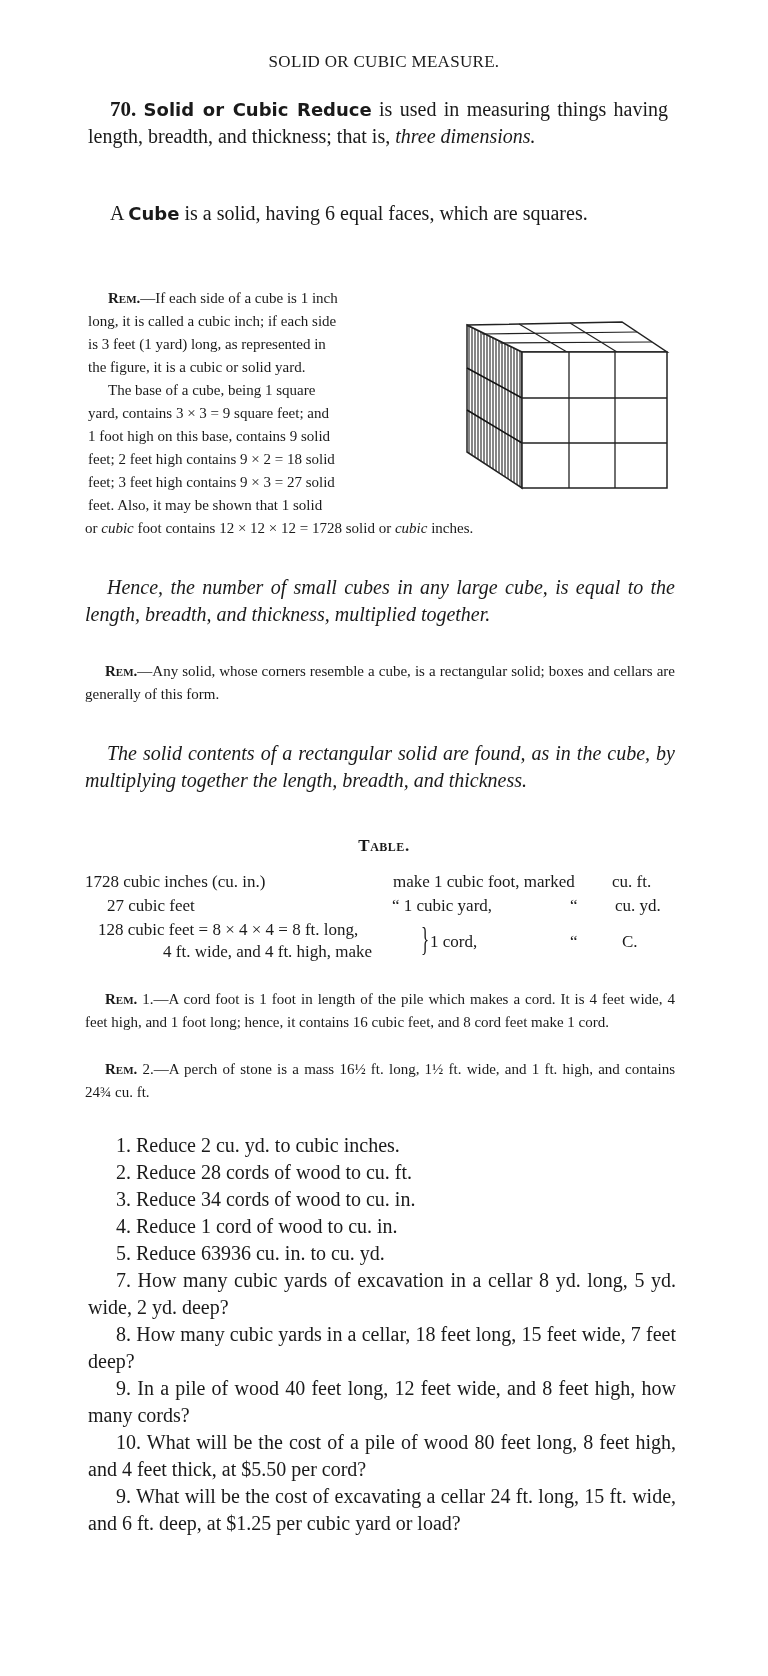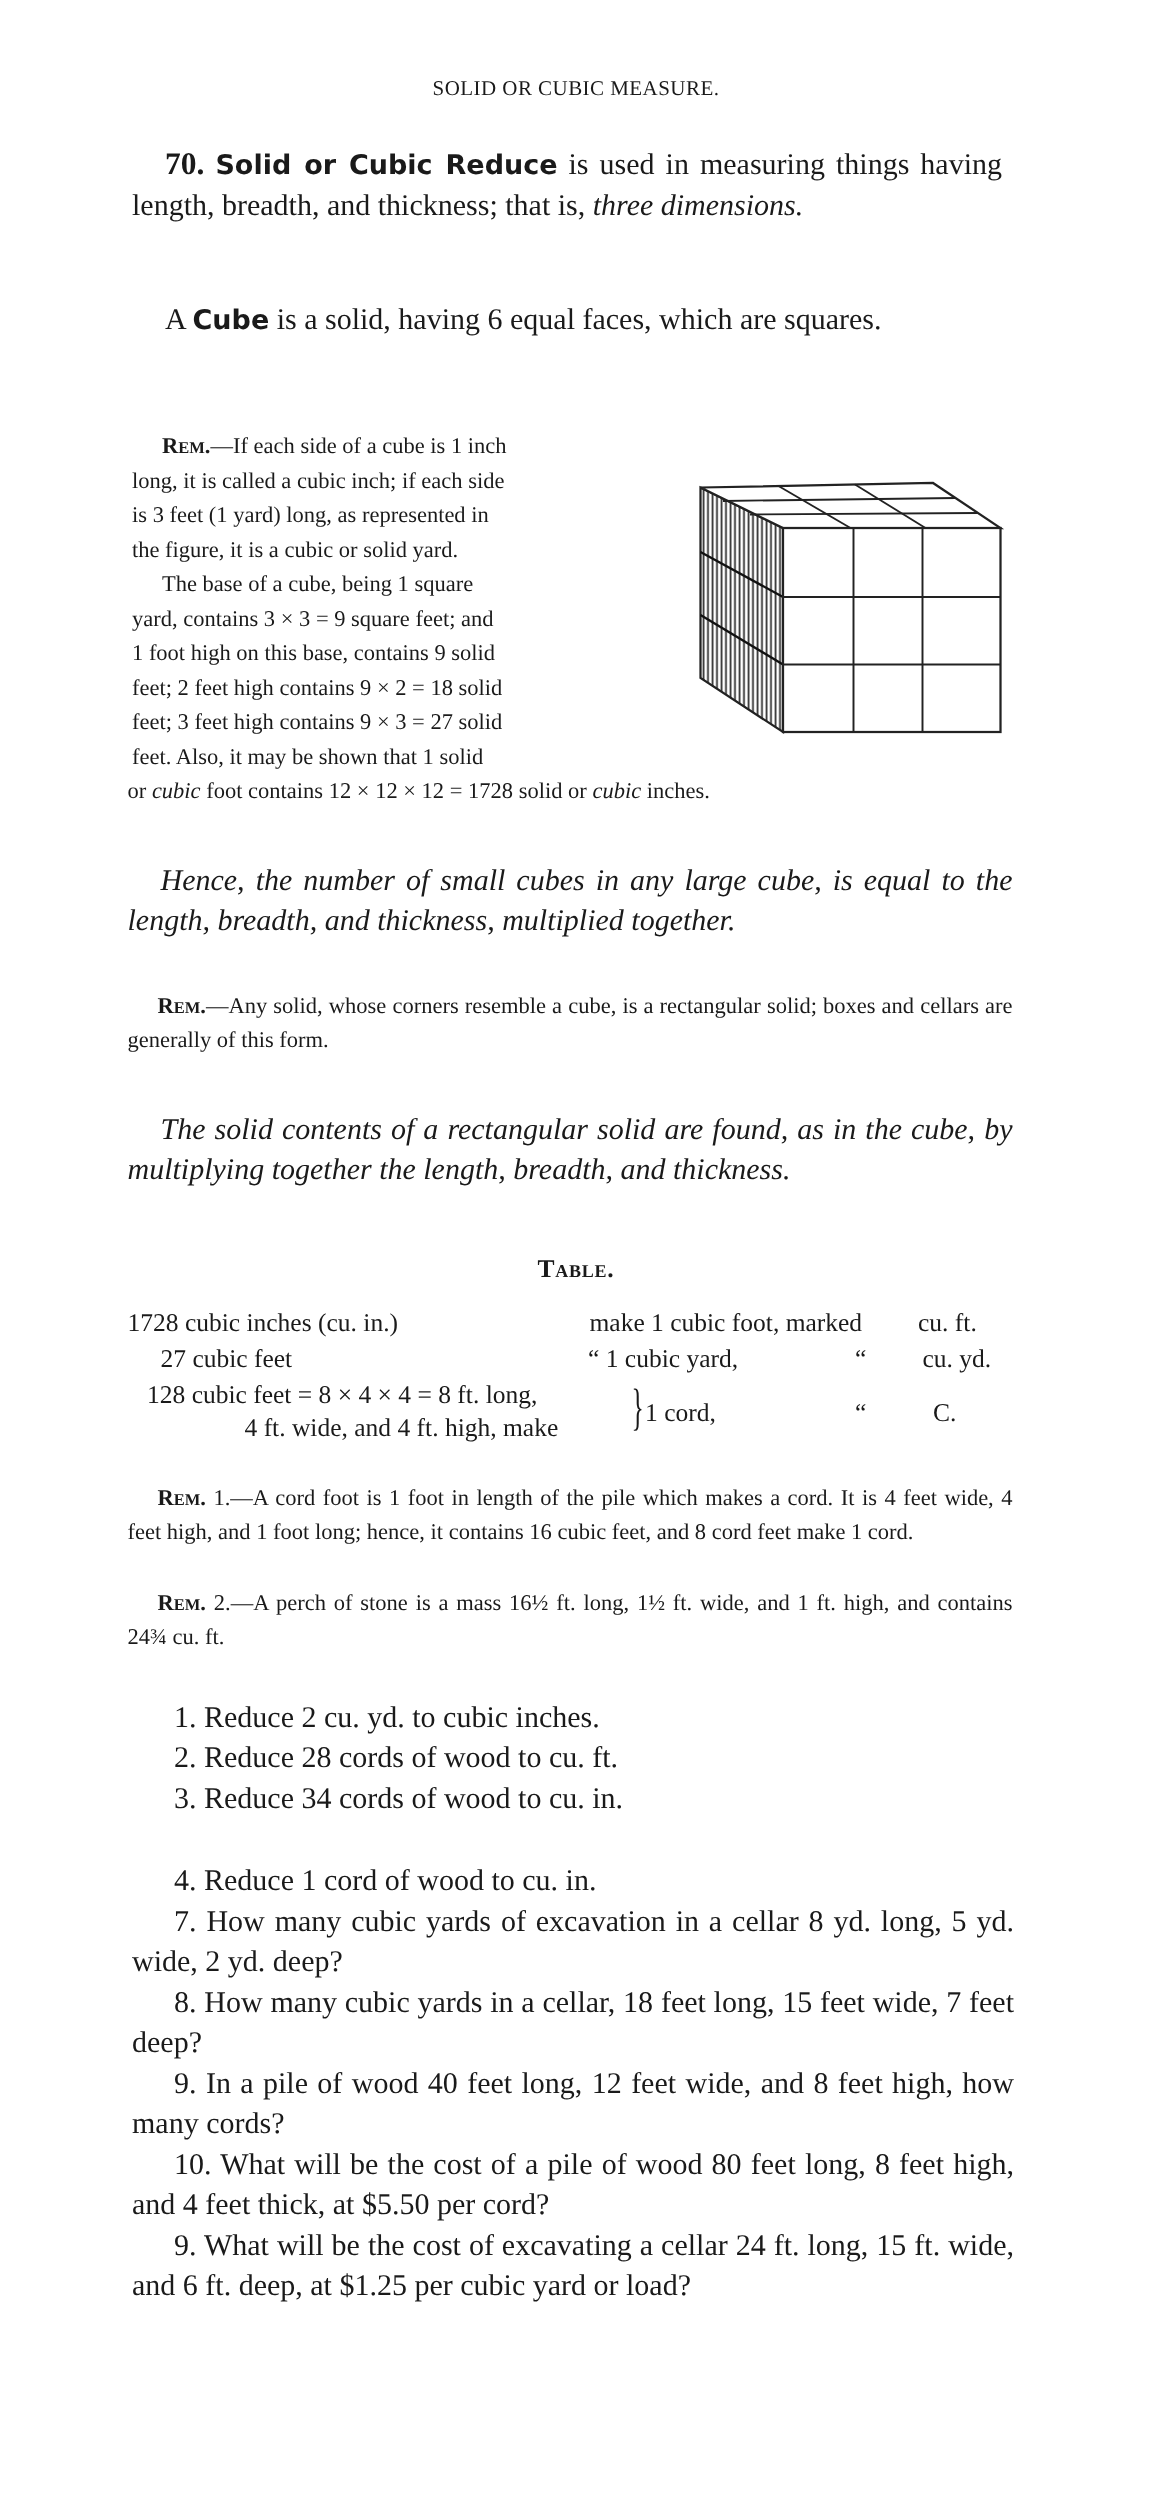--- a/index.html
+++ b/index.html
@@ -3,21 +3,21 @@
 <meta charset="utf-8">
 <style>
   html, body { margin:0; padding:0; background:#ffffff; }
   body {
     width:768px; height:1676px; position:relative; overflow:hidden;
     font-family:"DejaVu Serif","Liberation Serif",serif; color:#1a1a1a;
   }
   .abs { position:absolute; }
   .page-header {
     left:0; width:768px; top:52px; text-align:center;
-    font-family:"Liberation Serif",serif; font-size:14px; letter-spacing:0.3px;
+    font-family:"Liberation Serif",serif; font-size:17px; letter-spacing:0.3px;
   }
   .para { font-family:"Liberation Serif",serif; font-size:20px; line-height:27px; text-align:justify; }
   .para .indent { display:inline-block; width:22px; }
   .bold-sans { font-family:"DejaVu Sans",sans-serif; font-weight:bold; font-size:18px; }
   .num { font-weight:bold; }
   .ital { font-style:italic; }
   .small { font-family:"Liberation Serif",serif; font-size:15px; line-height:23px; text-align:justify; }
   .sc { font-variant:small-caps; font-weight:bold; }
   .cube { left:462px; top:310px; width:210px; height:185px; }
   .table-title { left:0; width:768px; top:836px; text-align:center; font-family:"Liberation Serif",serif; font-size:17px; font-variant:small-caps; font-weight:bold; letter-spacing:0.5px;}
@@ -112,19 +112,20 @@
   <span style="display:inline-block;width:20px;"></span><span class="sc">Rem.</span><span> 1.—A cord foot is 1 foot in length of the pile which makes a cord.  It is 4 feet wide, 4 feet high, and 1 foot long; hence, it contains 16 cubic feet, and 8 cord feet make 1 cord.</span>
 </div>
 <div class="abs small" style="left:85px; top:1058px; width:590px;">
   <span style="display:inline-block;width:20px;"></span><span class="sc">Rem.</span><span> 2.—A perch of stone is a mass 16½ ft. long, 1½ ft. wide, and 1 ft. high, and contains 24¾ cu. ft.</span>
 </div>
 
 <div class="abs" style="left:88px; top:1132px; width:588px;" id="ex-list">
     <div class="ex" style="text-indent: 28px; margin-bottom: 0px;"><span>1.</span> <span>Reduce 2 cu. yd. to cubic inches.</span></div>
     <div class="ex" style="text-indent: 28px; margin-bottom: 0px;"><span>2.</span> <span>Reduce 28 cords of wood to cu. ft.</span></div>
     <div class="ex" style="text-indent: 28px; margin-bottom: 0px;"><span>3.</span> <span>Reduce 34 cords of wood to cu. in.</span></div>
-    <div class="ex" style="text-indent: 28px; margin-bottom: 0px; margin-top: 28px;"><span>4.</span> <span>Reduce 1 cord of wood to cu. in.</span></div>
+    <div class="ex" style="text-indent: 28px; margin-bottom: 0px;"><span>4.</span> <span>Reduce 1 cord of wood to cu. in.</span></div>
+    <div class="ex" style="text-indent: 28px; margin-bottom: 0px;"><span>5.</span> <span>Reduce 63936 cu. in. to cu. yd.</span></div>
     <div class="ex" style="text-indent: 28px; margin-bottom: 0px;"><span>7.</span> <span>How many cubic yards of excavation in a cellar 8 yd. long, 5 yd. wide, 2 yd. deep?</span></div>
     <div class="ex" style="text-indent: 28px; margin-bottom: 0px;"><span>8.</span> <span>How many cubic yards in a cellar, 18 feet long, 15 feet wide, 7 feet deep?</span></div>
     <div class="ex" style="text-indent: 28px; margin-bottom: 0px;"><span>9.</span> <span>In a pile of wood 40 feet long, 12 feet wide, and 8 feet high, how many cords?</span></div>
     <div class="ex" style="text-indent: 28px; margin-bottom: 0px;"><span>10.</span> <span>What will be the cost of a pile of wood 80 feet long, 8 feet high, and 4 feet thick, at $5.50 per cord?</span></div>
     <div class="ex" style="text-indent: 28px; margin-bottom: 0px;"><span>9.</span> <span>What will be the cost of excavating a cellar 24 ft. long, 15 ft. wide, and 6 ft. deep, at $1.25 per cubic yard or load?</span></div>
   </div>
 
 </body></html>

